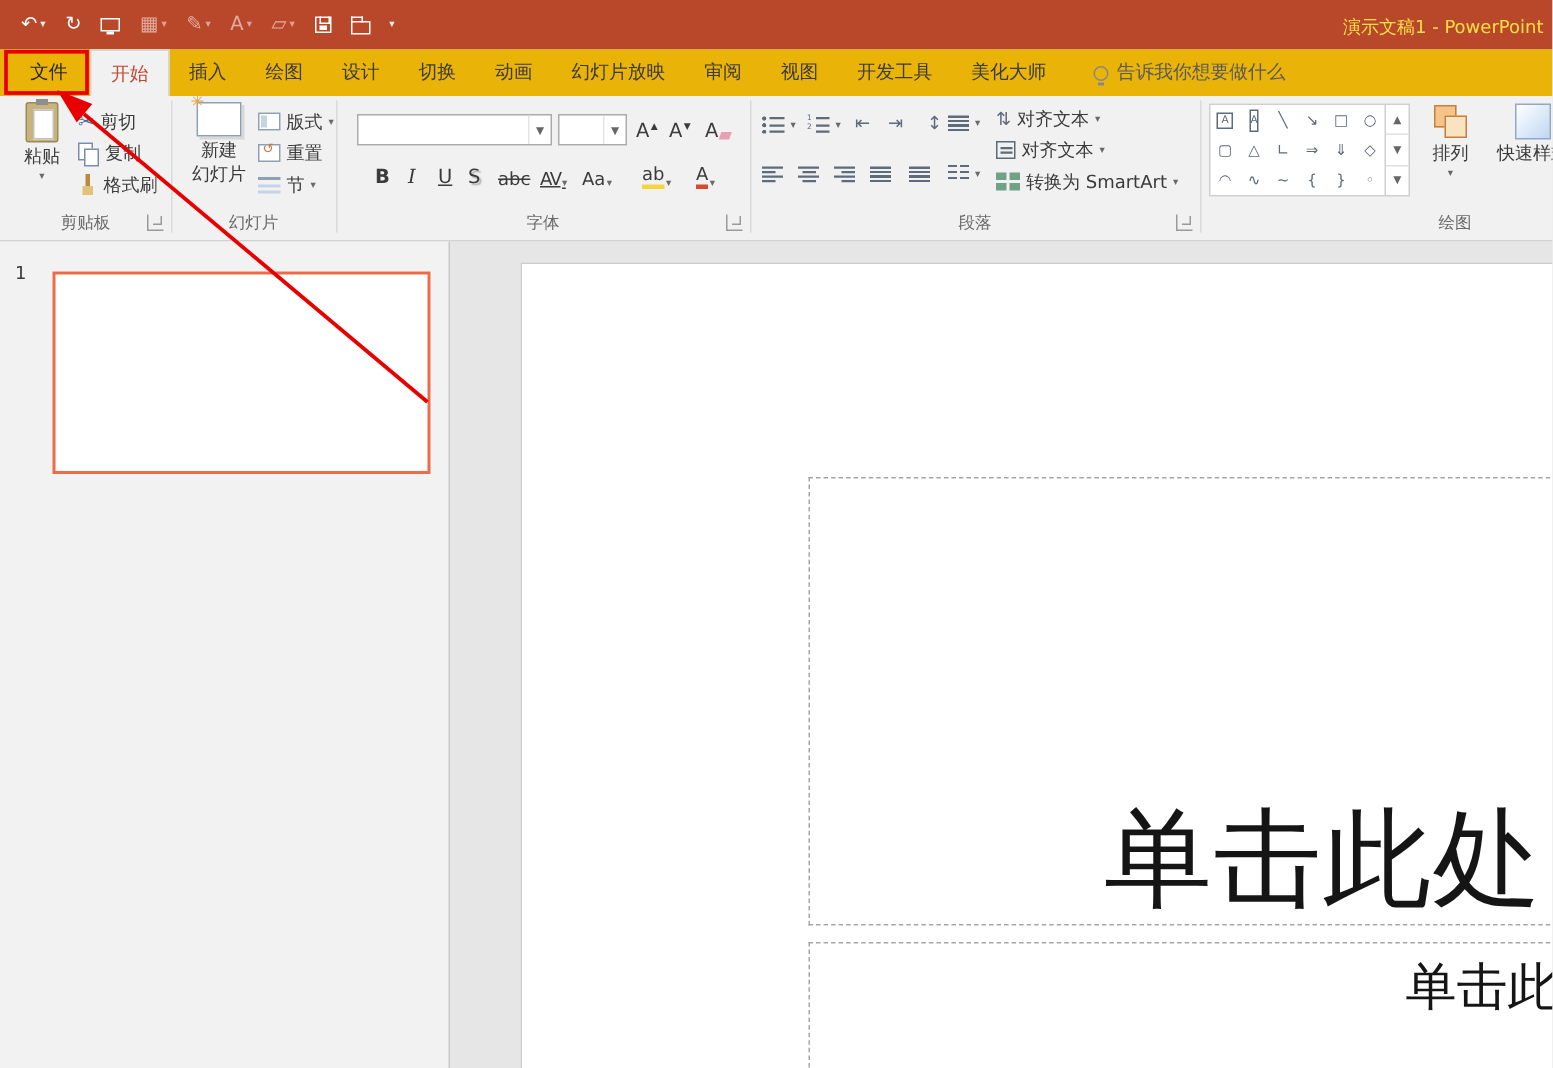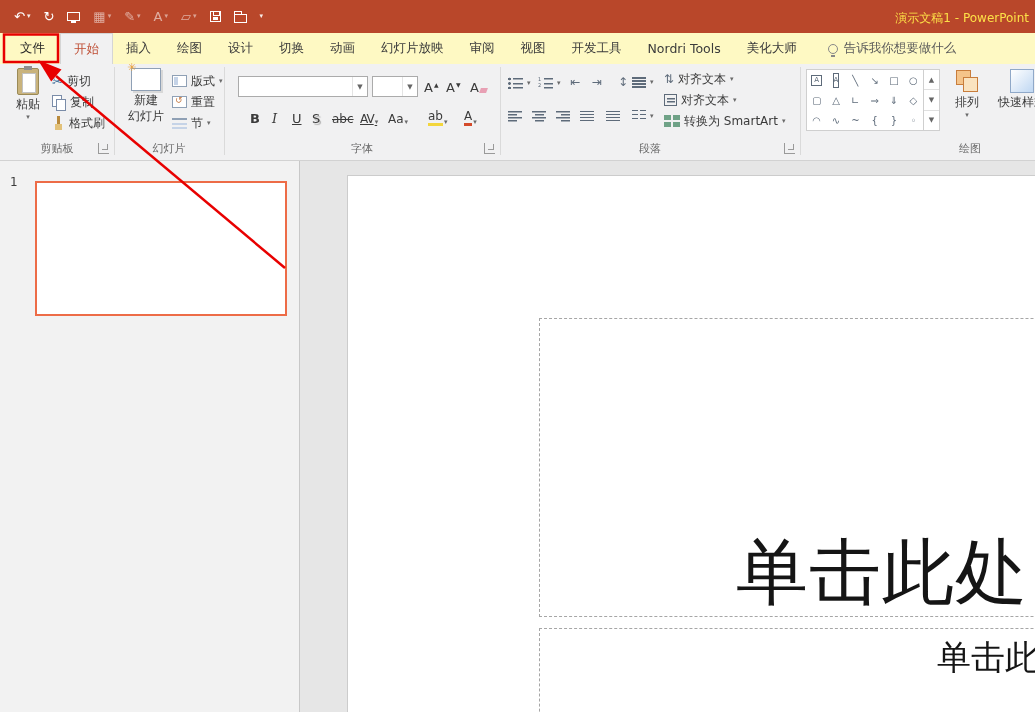--- a/index.html
+++ b/index.html
@@ -16,21 +16,21 @@
 .ic-monitor{display:inline-block;width:13px;height:9px;border:1px solid #fff;position:relative;}
 .ic-monitor::after{content:"";position:absolute;left:3px;bottom:-3px;width:5px;height:2px;background:#fff;}
 .ic-save{display:inline-block;width:11px;height:11px;border:1px solid #fff;position:relative;}
 .ic-save::before{content:"";position:absolute;left:2px;top:-1px;width:5px;height:4px;border:1px solid #fff;border-top:none;}
 .ic-save::after{content:"";position:absolute;left:2px;bottom:1px;width:5px;height:3px;background:#fff;}
 .ic-folder{display:inline-block;width:13px;height:9px;border:1px solid #fff;position:relative;margin-top:3px;}
 .ic-folder::before{content:"";position:absolute;left:-1px;top:-4px;width:6px;height:3px;border:1px solid #fff;border-bottom:none;}
 .title-text{position:absolute;right:6px;top:10px;color:#fde047;font-size:12px;white-space:nowrap;}
 
 
-.tabrow{position:absolute;left:0;top:33px;width:100%;height:31px;background:#fef9c3;display:flex;align-items:stretch;padding-left:5px;font-size:12.5px;white-space:nowrap;}
+.tabrow{position:absolute;left:0;top:33px;width:100%;height:31px;background:#eab308;display:flex;align-items:stretch;padding-left:5px;font-size:12.5px;white-space:nowrap;}
 .tab{display:flex;align-items:center;padding:0 13px;color:#3b3b3b;cursor:default;}
 .tab.file{padding:0 15px;color:#262626;}
 .tab.active{background:#F1F1F2;border:1px solid #D5D5D5;border-bottom:none;color:#BE4B31;}
 .tellme{display:flex;align-items:center;gap:6px;padding:0 10px;margin-left:8px;color:#5a5a5a;}
 .bulb{width:10px;height:10px;border:1px solid #888;border-radius:50%;position:relative;}
 .bulb::after{content:"";position:absolute;left:2px;bottom:-4px;width:4px;height:2px;background:#888;}
 
 
 .ribbon{position:absolute;left:0;top:64px;width:100%;height:97px;background:#F1F1F2;border-bottom:1px solid #D2D2D2;}
 .gsep{position:absolute;top:3px;height:88px;width:1px;background:#DADADA;}
@@ -151,21 +151,20 @@
     <div class="tab active">开始</div>
     <div class="tab">插入</div>
     <div class="tab">绘图</div>
     <div class="tab">设计</div>
     <div class="tab">切换</div>
     <div class="tab">动画</div>
     <div class="tab">幻灯片放映</div>
     <div class="tab">审阅</div>
     <div class="tab">视图</div>
     <div class="tab">开发工具</div>
-    <div class="tab">Nordri Tools</div>
     <div class="tab">美化大师</div>
     <div class="tellme">
       <span class="bulb"></span>
       <span>告诉我你想要做什么</span>
     </div>
   </div>
 
   <div class="ribbon">
     <div class="gsep" style="left:114px"></div>
     <div class="gsep" style="left:224px"></div>

